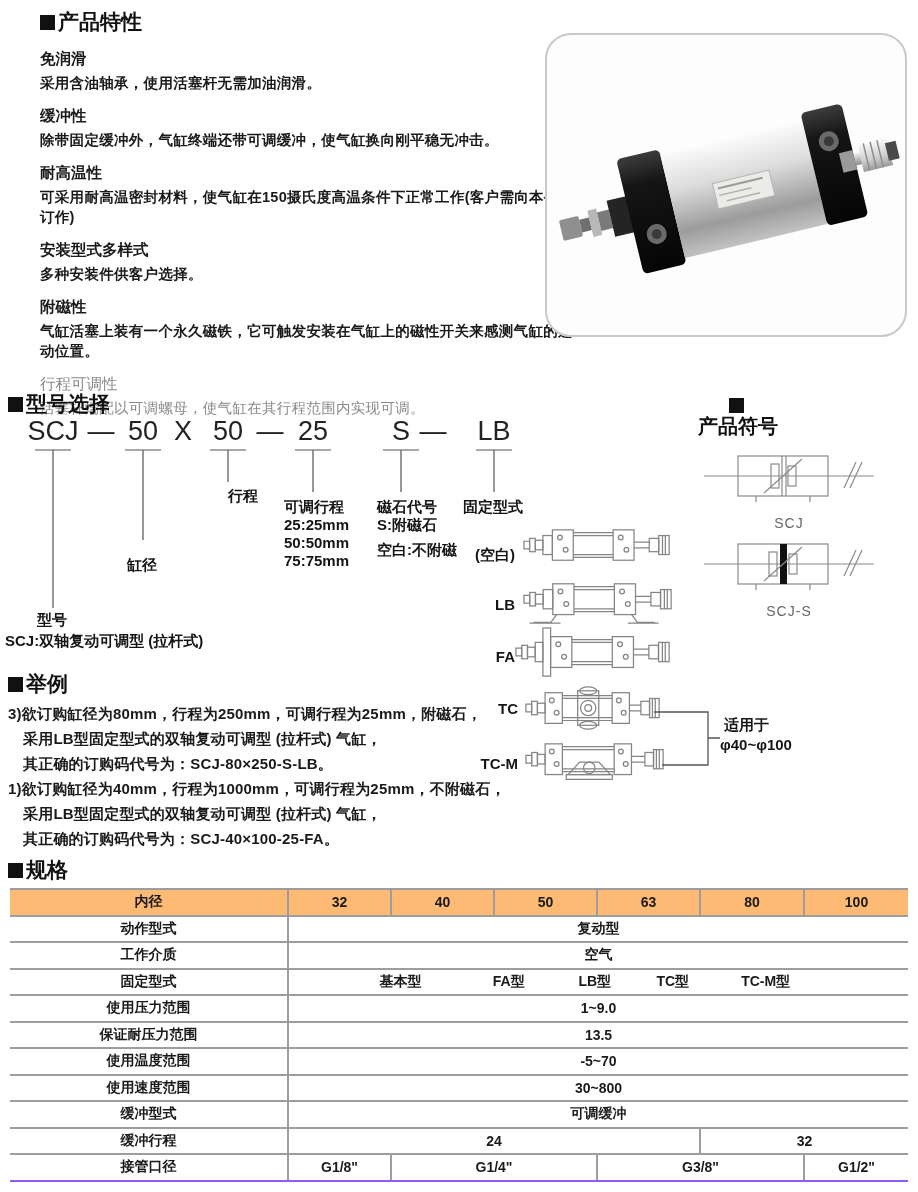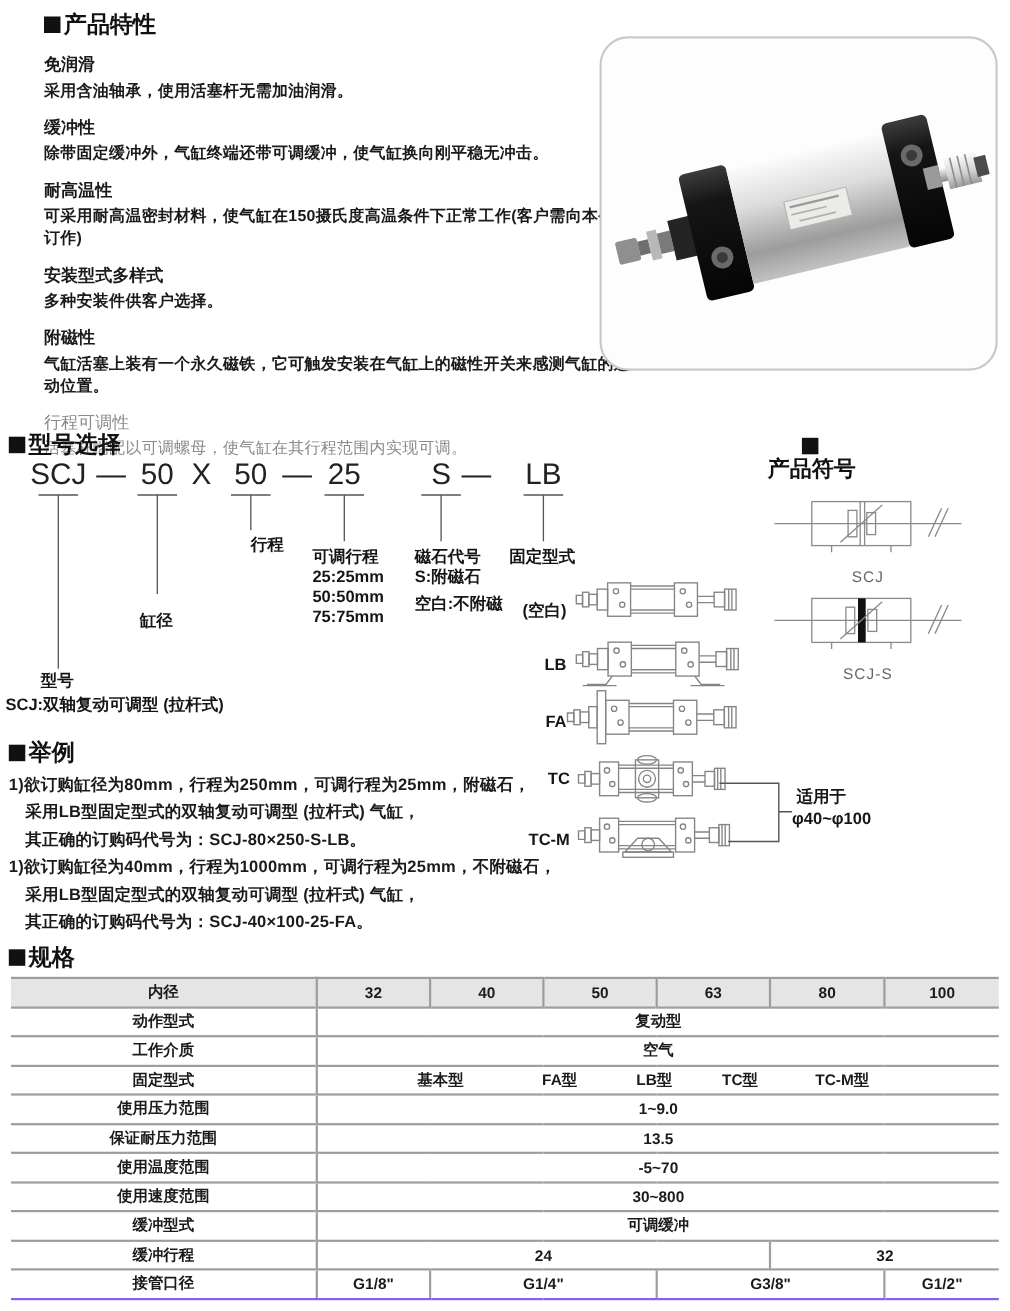--- a/index.html
+++ b/index.html
@@ -25,21 +25,21 @@
   
   .ex-line{font-size:15px;font-weight:bold;line-height:25px;white-space:nowrap;letter-spacing:.2px;}
   .ex-line.indent{padding-left:15px;}
   
   table.specs{border-collapse:collapse;width:898px;table-layout:fixed;}
   table.specs td{height:24.5px;text-align:center;vertical-align:middle;font-size:14px;font-weight:bold;
                  color:#1a1a1a;border-top:2px solid #9d9d9d;padding:0;}
   table.specs tr:last-child td{border-bottom:2px solid #8b5cf6;}
   td.rowlab{border-right:2px solid #9d9d9d;}
   td.vl{border-left:2px solid #9d9d9d;}
-  tr.hdr td{background:#e5e5e5;text-align:center;}
+  tr.hdr td{background:#fdba74;text-align:center;}
   td.spread{position:relative;}
   .spread span{position:absolute;top:50%;transform:translate(-50%,-50%);white-space:nowrap;}
 </style>
 </head>
 <body>
 
 <div class="page">
 
   <div class="abs" style="left:8px;top:8px;width:537px;margin-left:32px;">
     <div class="sec-h">
@@ -329,21 +329,21 @@
       </g>
     </svg>
     <div class="sym-label">SCJ-S</div>
   </div>
 
   <div class="abs sec-h" style="left:8px;top:670px;">
     <span class="sec-sq"></span>
     <span>举例</span>
   </div>
   <div class="abs" style="left:8px;top:701px;width:530px;">
-    <div class="ex-line">1)欲订购缸径为80mm，行程为250mm，可调行程为25mm，附磁石，</div>
+    <div class="ex-line">3)欲订购缸径为80mm，行程为250mm，可调行程为25mm，附磁石，</div>
     <div class="ex-line indent">采用LB型固定型式的双轴复动可调型 (拉杆式) 气缸，</div>
     <div class="ex-line indent">其正确的订购码代号为：SCJ-80×250-S-LB。</div>
     <div class="ex-line">1)欲订购缸径为40mm，行程为1000mm，可调行程为25mm，不附磁石，</div>
     <div class="ex-line indent">采用LB型固定型式的双轴复动可调型 (拉杆式) 气缸，</div>
     <div class="ex-line indent">其正确的订购码代号为：SCJ-40×100-25-FA。</div>
   </div>
 
   <div class="abs sec-h" style="left:8px;top:856px;">
     <span class="sec-sq"></span>
     <span>规格</span>

